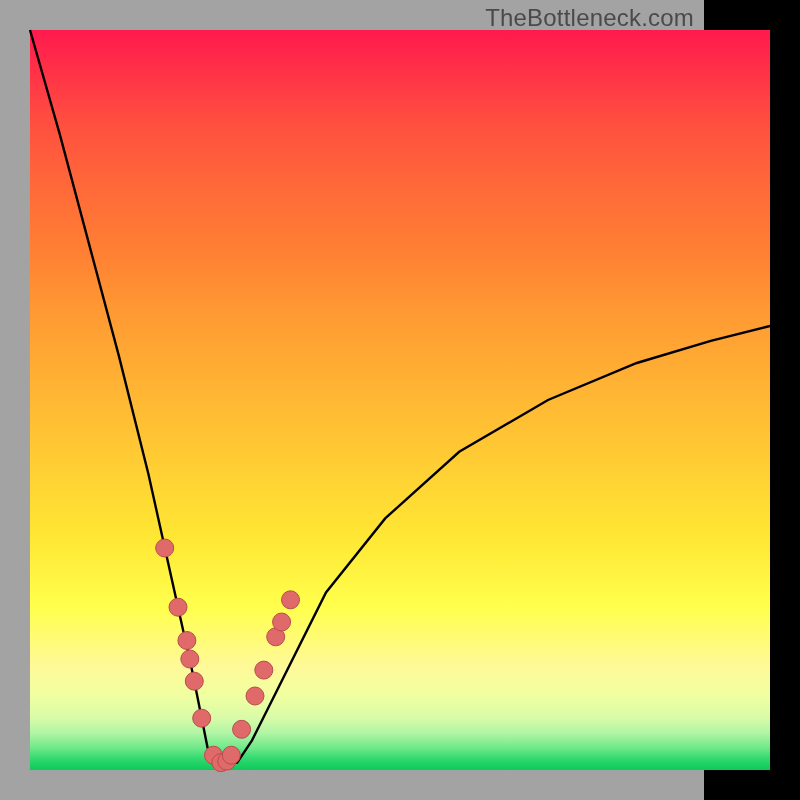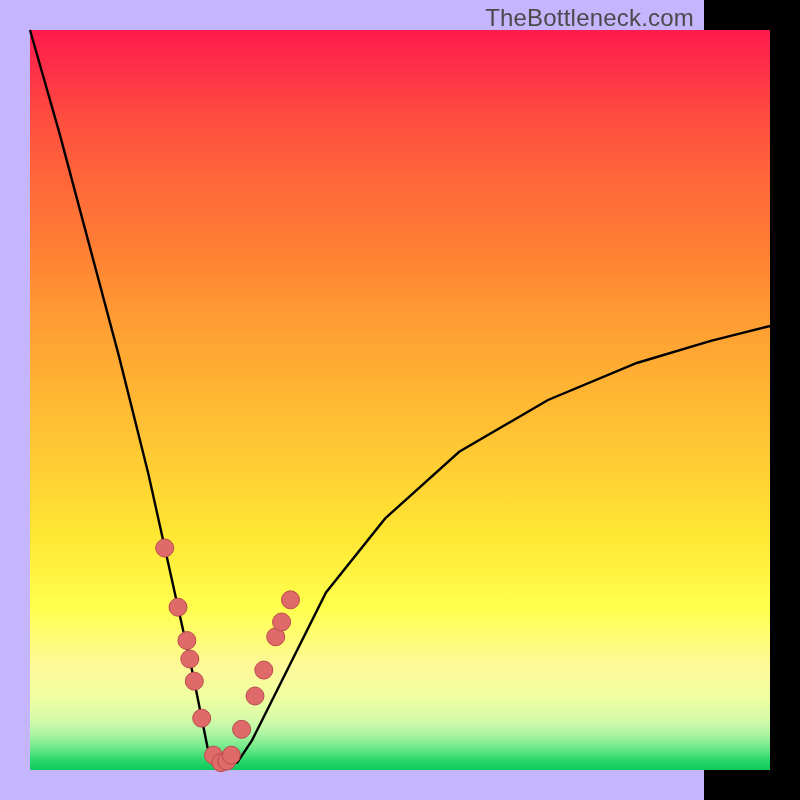--- a/index.html
+++ b/index.html
@@ -8,21 +8,21 @@
     width: 800px;
     height: 800px;
     overflow: hidden;
     font-family: Arial, Helvetica, sans-serif;
     background: #000;
   }
   .frame {
     position: relative;
     width: 704px;
     height: 800px;
-    background: #c4b5fd;
+    background: #a3a3a3;
   }
   .plot-area {
     position: absolute;
     left: 30px;
     top: 30px;
     width: 740px;
     height: 740px;
     
     background: linear-gradient(to bottom,
       #ff1a4d 0%,

